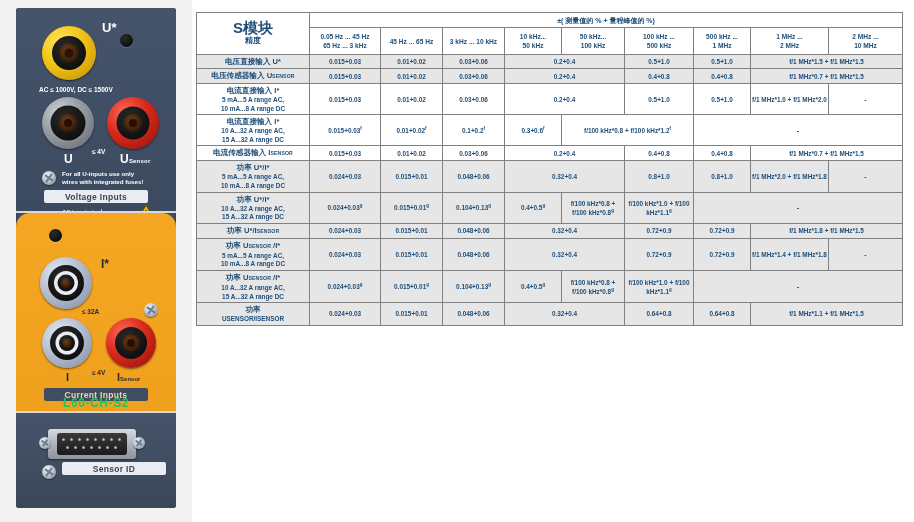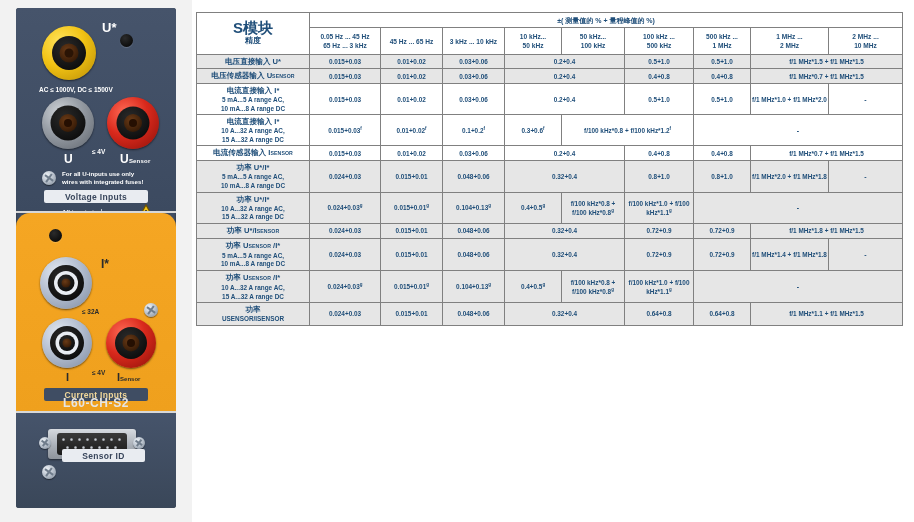--- a/index.html
+++ b/index.html
@@ -82,21 +82,21 @@
     position:absolute;height:13px;border-radius:2px;
     background:#e9ecf1;color:#39465c;font-size:8.5px;font-weight:bold;
     display:flex;align-items:center;justify-content:center;letter-spacing:.3px;
   }
   .capbar-dark{
     position:absolute;height:13px;border-radius:2px;
     background:#3f4d63;color:#f0d79a;font-size:8.5px;font-weight:bold;
     display:flex;align-items:center;justify-content:center;letter-spacing:.3px;
   }
   .model{
-    position:absolute;color:#e5e5e5;font-size:12px;font-weight:bold;letter-spacing:.6px;
+    position:absolute;color:#22c55e;font-size:12px;font-weight:bold;letter-spacing:.6px;
     width:160px;text-align:center;
   }
   .warn-txt{
     position:absolute;color:#ffffff;font-size:6.2px;font-weight:bold;line-height:8px;
     white-space:nowrap;
   }
   .dsub{
     position:absolute;border-radius:3px;
     background:linear-gradient(180deg,#d7dbe0 0%,#aab0b8 55%,#8e949c 100%);
     box-shadow:0 1px 2px rgba(0,0,0,.5);
@@ -277,21 +277,21 @@
             <span class="pin" style="left:25px;top:13px;"></span>
             <span class="pin" style="left:33px;top:13px;"></span>
             <span class="pin" style="left:41px;top:13px;"></span>
             <span class="pin" style="left:49px;top:13px;"></span>
             <span class="pin" style="left:57px;top:13px;"></span>
           </div>
         </div>
         <div class="screw" style="left:23px;top:24px;width:12px;height:12px;"></div>
         <div class="screw" style="left:117px;top:24px;width:12px;height:12px;"></div>
         <div class="screw" style="left:26px;top:52px;width:14px;height:14px;"></div>
-        <div class="capbar" style="left:46px;top:36px;width:83px;">Sensor ID</div>
+        <div class="capbar" style="left:46px;top:49px;width:104px;">Sensor ID</div>
       </div>
 
     </div>
   </div>
 
   <div id="tablewrap">
     <table class="spec">
       <colgroup>
         <col style="width:113px">
           <col style="width:71px">

